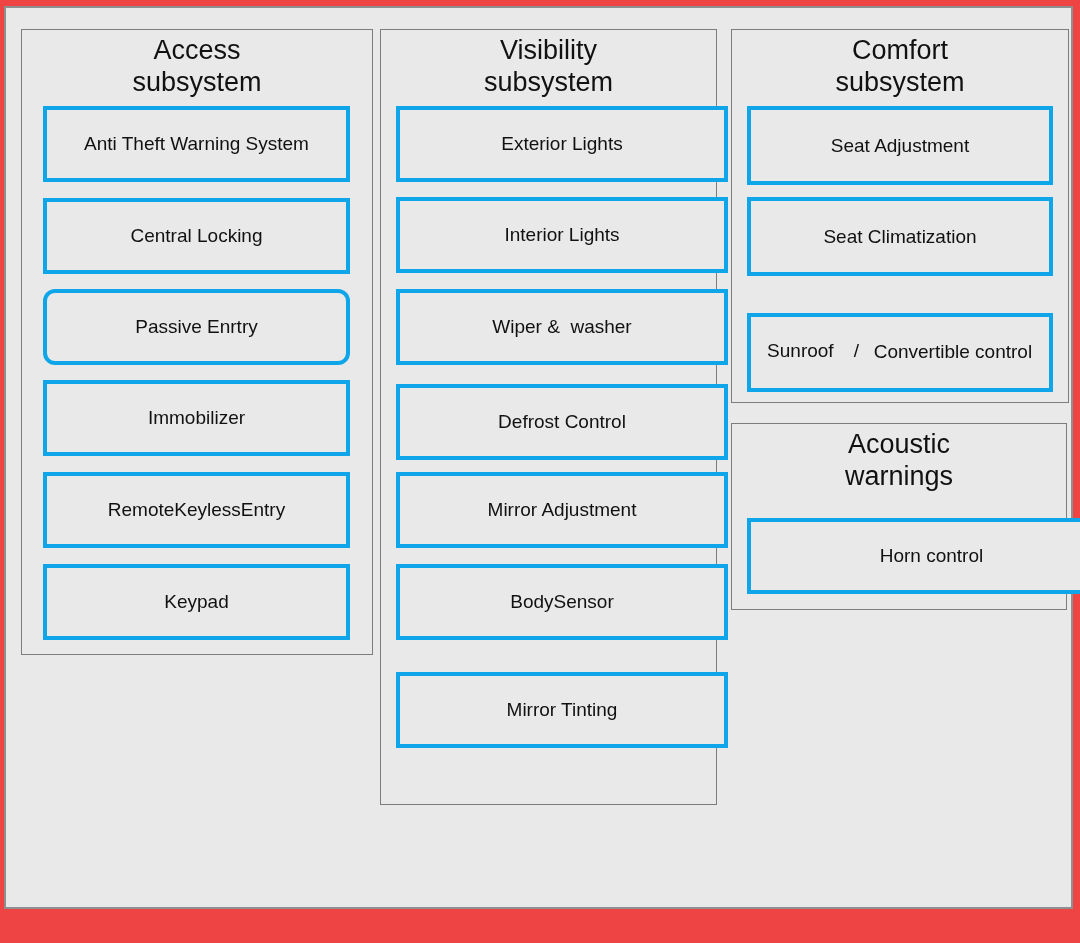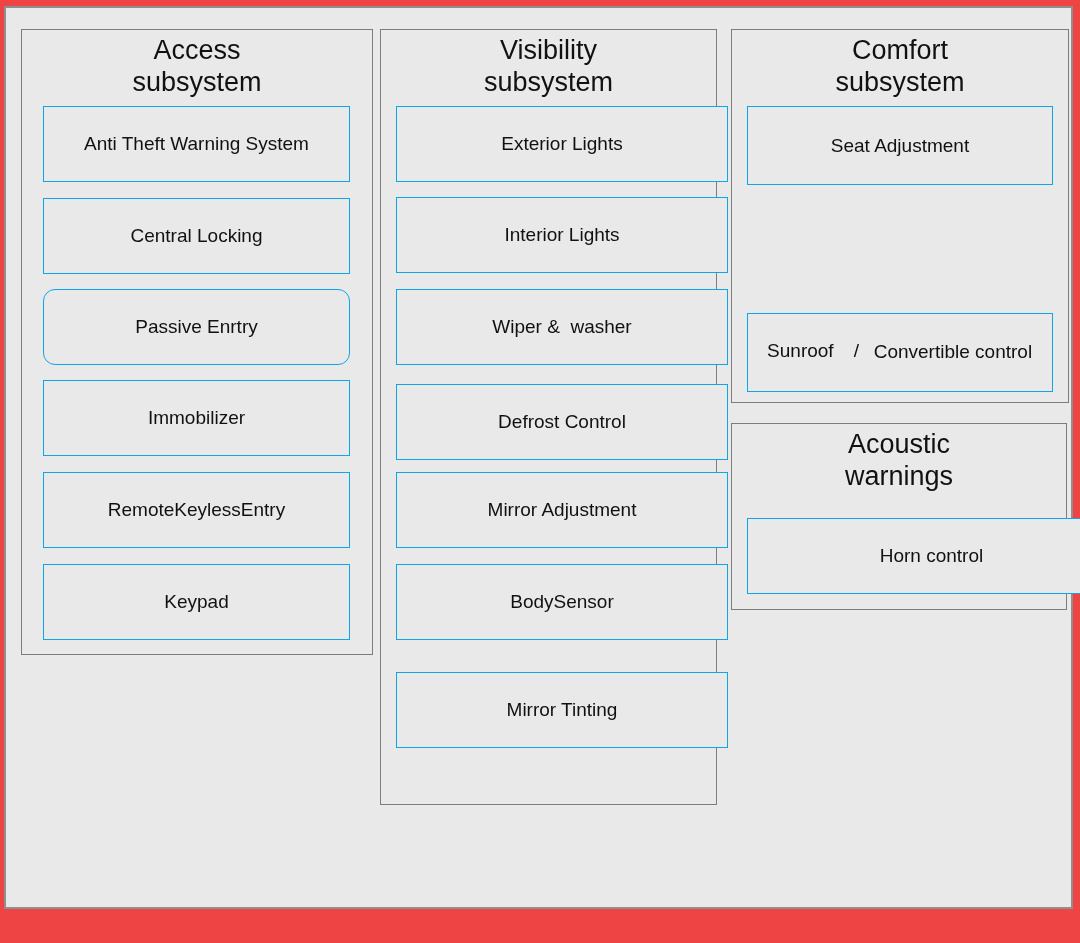--- a/index.html
+++ b/index.html
@@ -34,21 +34,21 @@
     margin: 5px auto 0 auto;
     text-align: center;
     font-size: 27px;
     line-height: 1.18;
     color: #111111;
   }
 
   .block {
     position: absolute;
     background: #e9e9e9;
-    border: 1px solid #0ea5e9;
+    border: 4px solid #0ea5e9;
     display: flex;
     align-items: center;
     justify-content: center;
     text-align: center;
     font-size: 19px;
     color: #111111;
   }
   .block .lbl { white-space: pre-wrap; }
 
   
@@ -148,20 +148,23 @@
   <div class="block vis" id="b-bs">
     <span class="lbl">BodySensor</span>
   </div>
   <div class="block vis" id="b-mt">
     <span class="lbl">Mirror Tinting</span>
   </div>
 
   <div class="block com" id="b-sa">
     <span class="lbl">Seat Adjustment</span>
   </div>
+  <div class="block com" id="b-sc">
+    <span class="lbl">Seat Climatization</span>
+  </div>
   <div class="block com" id="b-sun">
     <span class="sun-inner">
       <span class="sun-left">Sunroof</span>
       <span class="sun-sep">/</span>
       <span class="sun-right">Convertible control</span>
     </span>
   </div>
 
   <div class="block" id="b-horn">
     <span class="lbl">Horn control</span>

